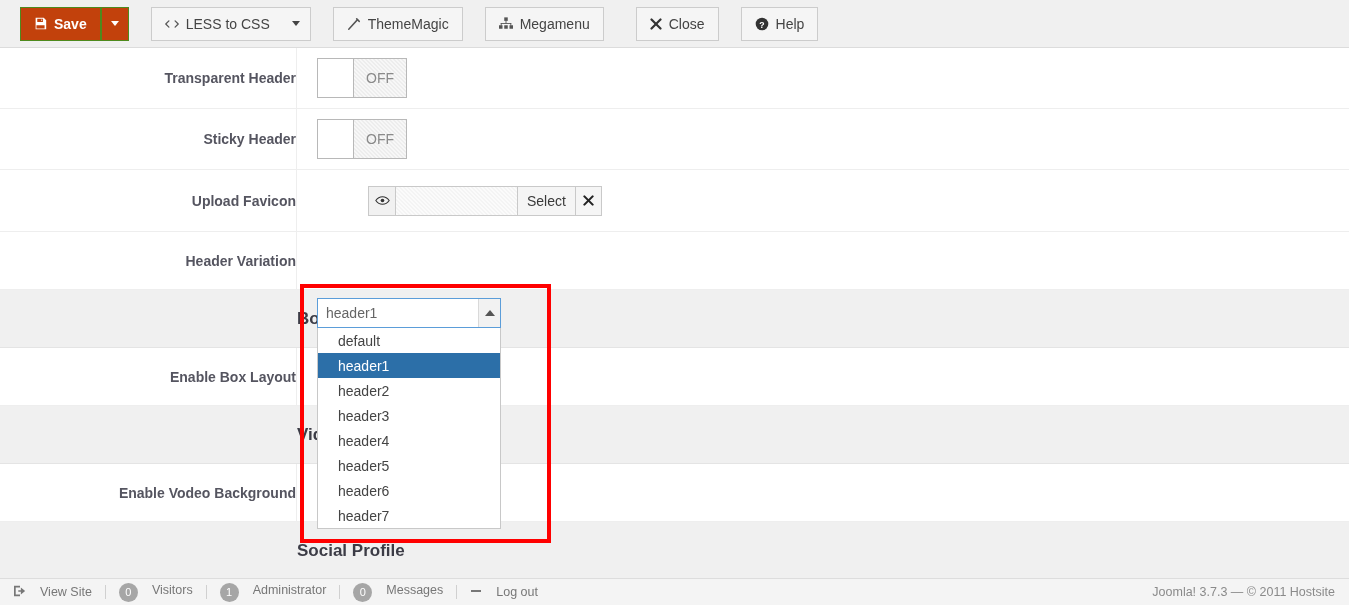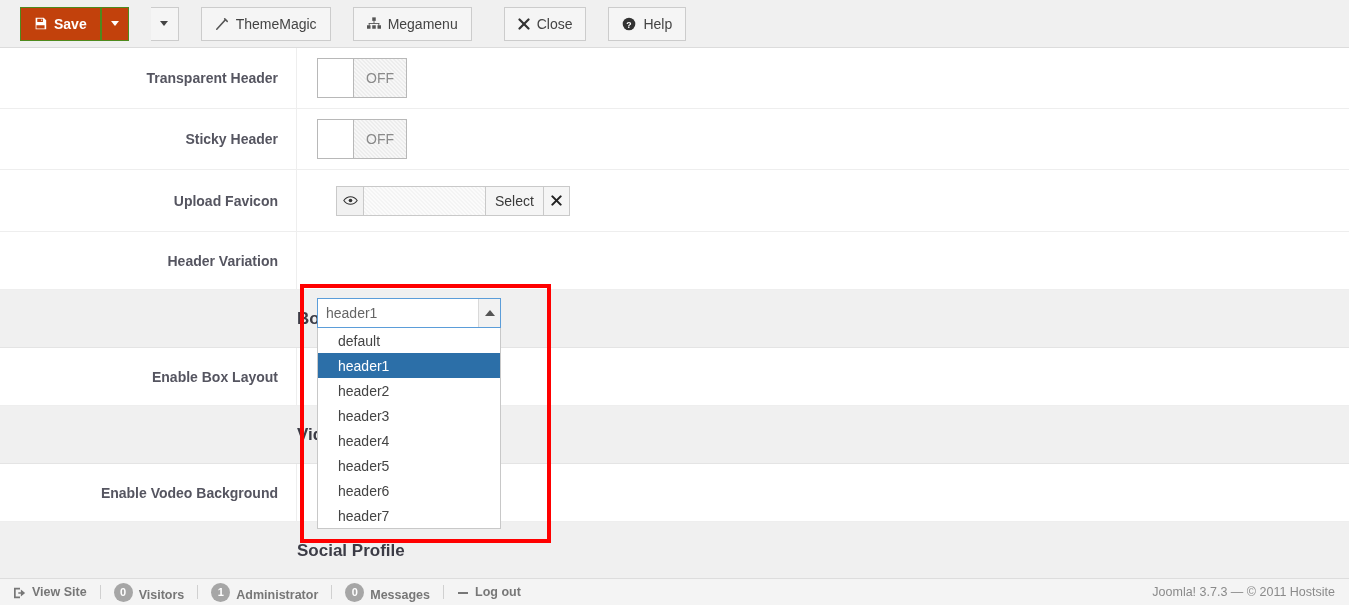--- a/index.html
+++ b/index.html
@@ -65,21 +65,20 @@
     position: relative;
     display: flex;
     align-items: center;
     border-bottom: 1px solid #eeeeee;
     background: #ffffff;
   }
   .row .label-col {
     width: 297px;
     flex: 0 0 297px;
     text-align: right;
-    padding-right: 18px;
     font-size: 14px;
     font-weight: bold;
     color: #555560;
     border-right: 1px solid #eeeeee;
     align-self: stretch;
     display: flex; align-items: center; justify-content: flex-end;
   }
   .row .field-col {
     flex: 1;
     padding-left: 20px;
@@ -214,21 +213,21 @@
     left: 0; right: 0; bottom: 0;
     height: 27px;
     background: #f4f4f4;
     border-top: 1px solid #dddddd;
     display: flex; align-items: center; justify-content: space-between;
     padding: 0 14px;
     font-size: 12.5px;
     color: #777777;
   }
   .f-left { display: flex; align-items: center; }
-  .f-item { display: flex; align-items: flex-end; gap: 6px; cursor: pointer; color: #777777; font-weight: bold; }
+  .f-item { display: flex; align-items: flex-start; gap: 14px; cursor: pointer; color: #777777; }
   .f-sep { width: 1px; height: 14px; background: #d0d0d0; margin: 0 13px; }
   .badge {
     min-width: 19px; height: 19px;
     border-radius: 50%;
     background: #a6a6a6;
     color: #ffffff;
     font-size: 11px;
     display: flex; align-items: center; justify-content: center;
     padding: 0 5px;
   }
@@ -249,20 +248,29 @@
           </svg>
         </span>
         <span>Save</span>
       </div>
       <div class="tb-btn primary tb-caret">
         <span class="caret-down"></span>
       </div>
     </div>
 
     <div class="btn-group">
+      <div class="tb-btn no-right">
+        <span class="ico">
+          <svg width="14" height="12" viewBox="0 0 18 12" fill="none" stroke="#555" stroke-width="1.6" stroke-linecap="round" stroke-linejoin="round">
+            <polyline points="5,2 1,6 5,10"></polyline>
+            <polyline points="13,2 17,6 13,10"></polyline>
+          </svg>
+        </span>
+        <span>LESS to CSS</span>
+      </div>
       <div class="tb-btn plain-caret tb-caret">
         <span class="caret-down"></span>
       </div>
     </div>
 
     <div class="btn-group">
       <div class="tb-btn">
         <span class="ico">
           <svg width="14" height="14" viewBox="0 0 16 16" fill="none" stroke="#555" stroke-width="1.7" stroke-linecap="round">
             <line x1="2" y1="14" x2="12" y2="3"></line>
@@ -334,21 +342,21 @@
     <div class="row" style="height:61px;">
       <div class="label-col">Sticky Header</div>
       <div class="field-col">
         <div class="toggle">
           <div class="knob"></div>
           <div class="state">OFF</div>
         </div>
       </div>
     </div>
 
-    <div class="row" style="height:62px;">
+    <div class="row" style="height:62px;gap:32px;">
       <div class="label-col">Upload Favicon</div>
       <div class="field-col">
         <div class="media-field">
           <div class="media-eye">
             <svg width="15" height="11" viewBox="0 0 18 12" fill="none" stroke="#333" stroke-width="1.3">
               <path d="M1 6s3-4.5 8-4.5S17 6 17 6s-3 4.5-8 4.5S1 6 1 6z"></path>
               <circle cx="9" cy="6" r="2.2" fill="#333" stroke="none"></circle>
             </svg>
           </div>
           <input class="media-input" type="text" value="" style="">

